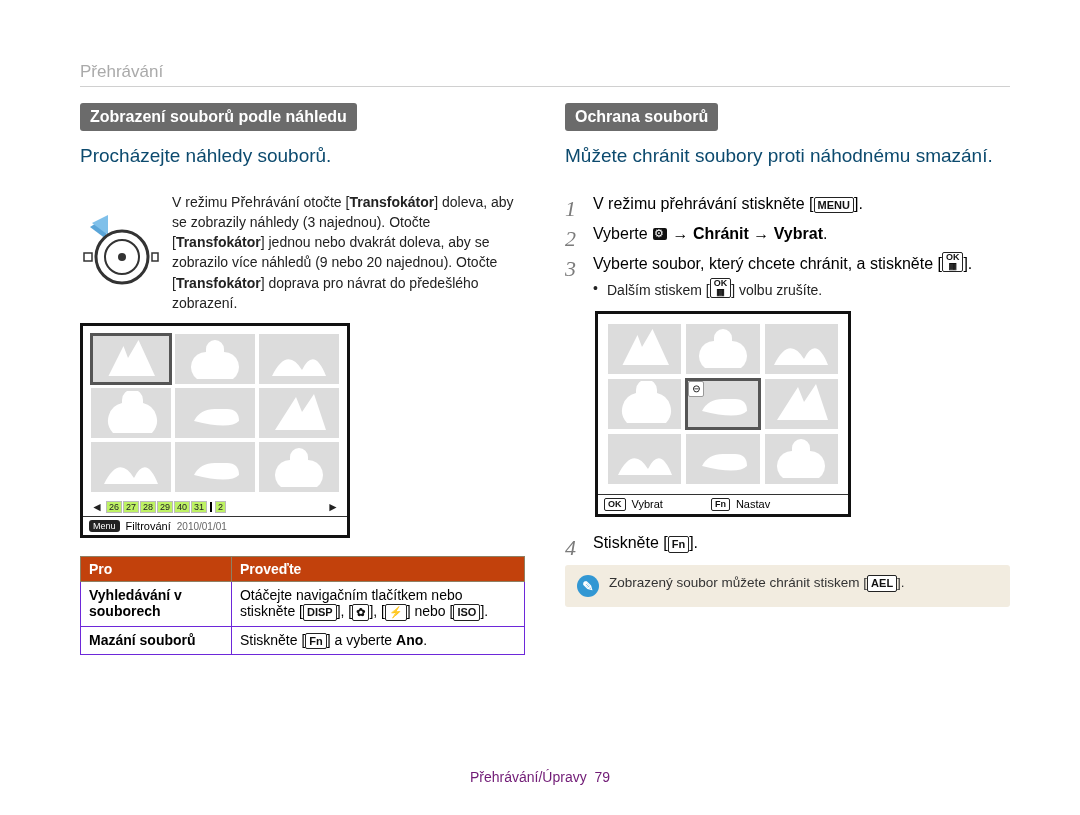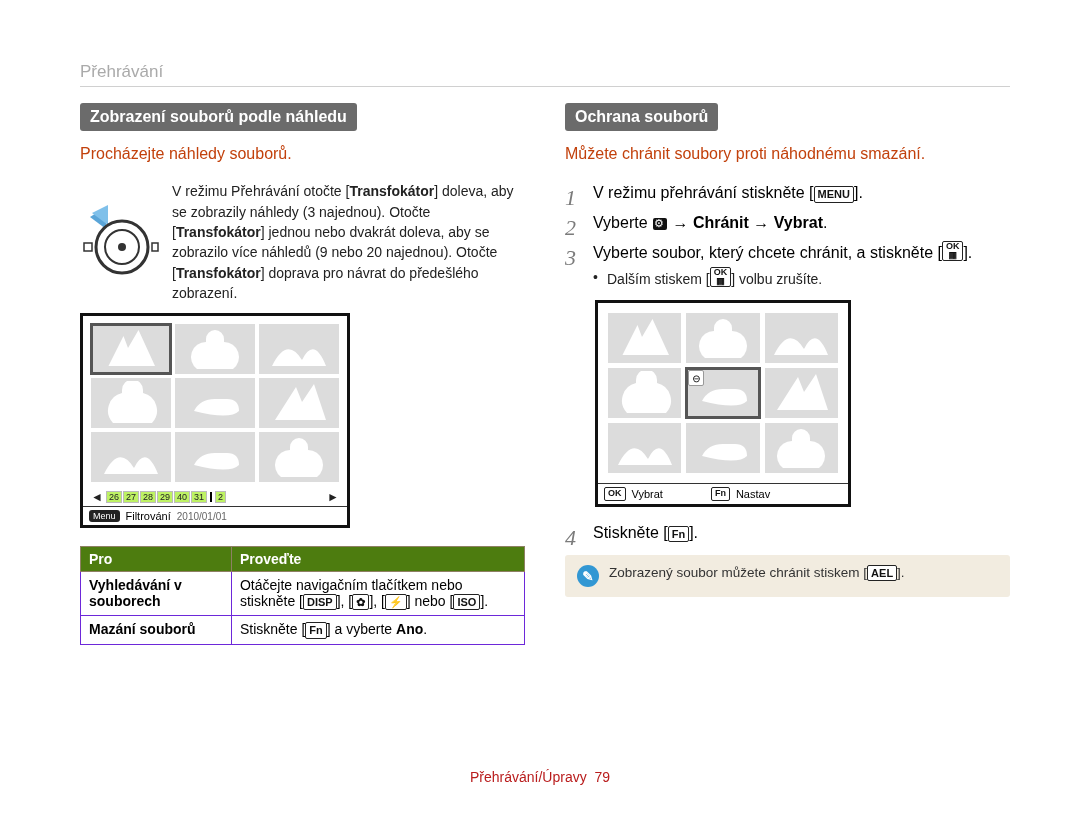--- a/index.html
+++ b/index.html
@@ -31,21 +31,21 @@
   .section-header {
     background: #6b6b6b;
     color: #fff;
     font-size: 16px;
     font-weight: bold;
     padding: 5px 10px;
     border-radius: 3px;
     display: inline-block;
     margin-bottom: 10px;
   }
-  .body-text { font-size: 16px; color: #c2410c; margin: 2px 0 16px 0; line-height: 1.4; }
+  .body-text { font-size: 19px; color: #0c4a6e; margin: 2px 0 22px 0; line-height: 1.4; }
   .dial-row { display:flex; gap:12px; align-items:center; margin-bottom:8px;}
   .dial-svg { flex: 0 0 80px; }
   .dial-caption { font-size: 14px; color:#222; line-height:1.45; }
   .bold { font-weight: bold; }
 
   
   .device-screen {
     width: 270px;
     border: 3px solid #111;
     margin: 10px 0 18px 0;
@@ -86,21 +86,21 @@
   .min-gap { width:36px; }
 
   
   table.action-table {
     border-collapse: collapse;
     width: 100%;
     font-size: 14px;
     margin-bottom:16px;
   }
   .action-table th {
-    text-align:left; background:#4d7c0f; color:#fff; font-weight: bold;
+    text-align:left; background:#c2410c; color:#fff; font-weight: bold;
     padding:4px 8px; border:1px solid #8e8063;
   }
   .action-table td { padding:5px 8px; border:1px solid #6d28d9; vertical-align: top;}
   .action-table td:first-child { width:34%; font-weight:bold; }
   .key-chip {
     display:inline-block; border:1px solid #222; border-radius:2px;
     font-size:11px; font-weight:bold; padding:0 3px; line-height:1.3;
     background:#fff; color:#111; text-align:center;
   }
   .mini-icon {
@@ -141,21 +141,21 @@
     font-size:13.5px; color:#333;
   }
   .note-icon {
     width:22px; height:22px; border-radius:50%; background:#3297d3; color:#fff;
     display:flex; align-items:center; justify-content:center; font-weight:bold;
     flex:0 0 22px;
   }
 
   .footer {
     position:absolute; bottom:30px; left:0; right:0;
-    text-align:center; font-size:14px; color:#b91c1c;
+    text-align:center; font-size:14px; color:#701a75;
   }
 </style>
 </head>
 <body>
 
 <div class="page">
   <div class="breadcrumb">Přehrávání</div>
 
   <div class="columns">
 

